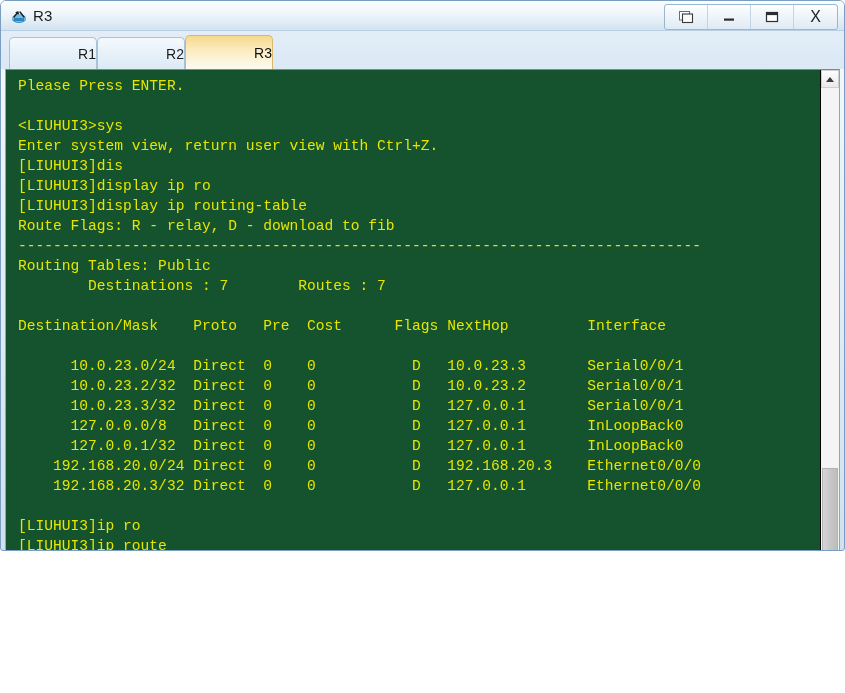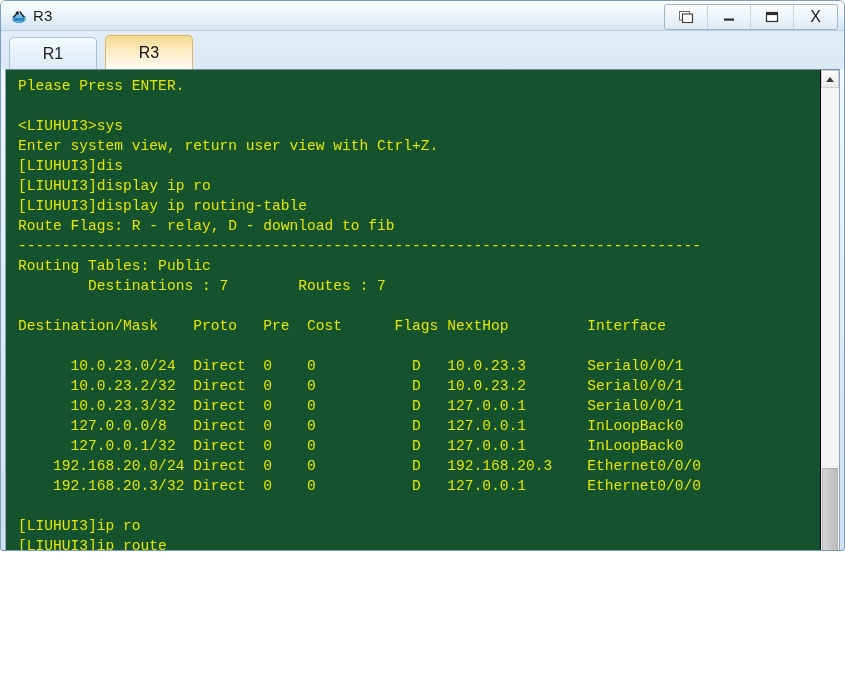--- a/index.html
+++ b/index.html
@@ -82,25 +82,25 @@
     height: 38px;
     padding: 0 0 0 8px;
     display: flex;
     align-items: flex-end;
     box-sizing: border-box;
     background: linear-gradient(to bottom, #e2edf7 0%, #dbe9f5 100%);
   }
   .tab {
     height: 32px;
     min-width: 88px;
-    margin-right: 8px;
-    display: flex;
-    align-items: center;
-    justify-content: center;
-    font-size: 16px;
+    margin-right: 0;
+    display: flex;
+    align-items: center;
+    justify-content: flex-end;
+    font-size: 14px;
     color: #1d1d1d;
     border: 1px solid #a8c2d8;
     border-bottom: none;
     border-radius: 5px 5px 0 0;
     background: linear-gradient(to bottom, #f4f9fd 0%, #e6f0f9 55%, #dceaf5 100%);
     box-sizing: border-box;
     cursor: default;
     position: relative;
   }
   .tab.active {
@@ -230,20 +230,23 @@
       <div class="winbtn">
         <span style="font-size:16px;color:#1f1f1f;font-family:'Liberation Sans',sans-serif;">X</span>
       </div>
     </div>
   </div>
 
   <div class="tabstrip">
     <div class="tab">
       <span>R1</span>
     </div>
+    <div class="tab">
+      <span>R2</span>
+    </div>
     <div class="tab active">
       <span>R3</span>
     </div>
   </div>
 
   <div class="term-shell">
     <div class="term">
       <pre id="term-output">Please Press ENTER.
 
 &lt;LIUHUI3&gt;sys

